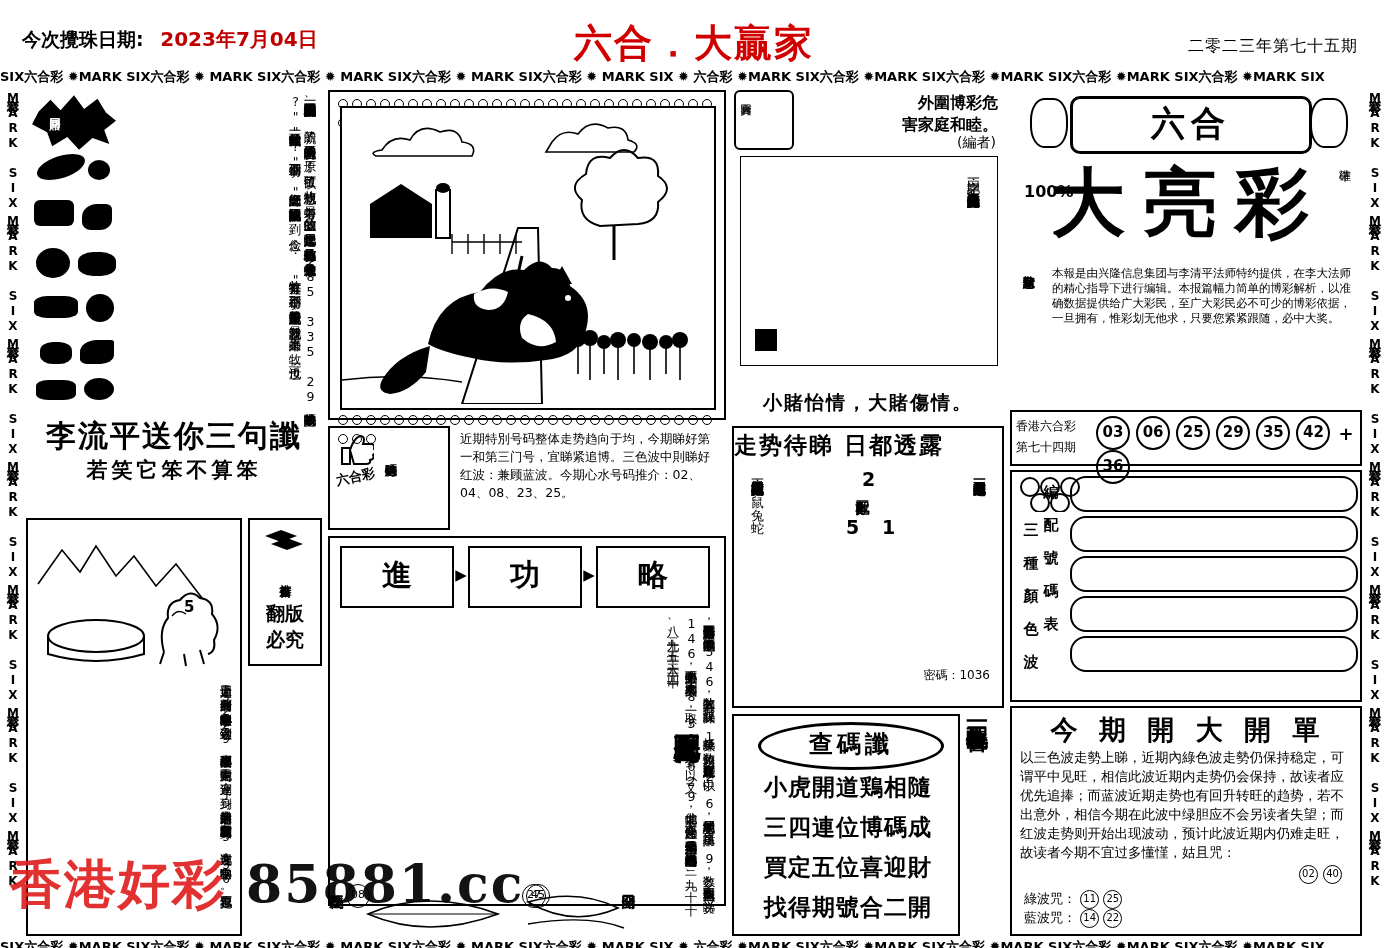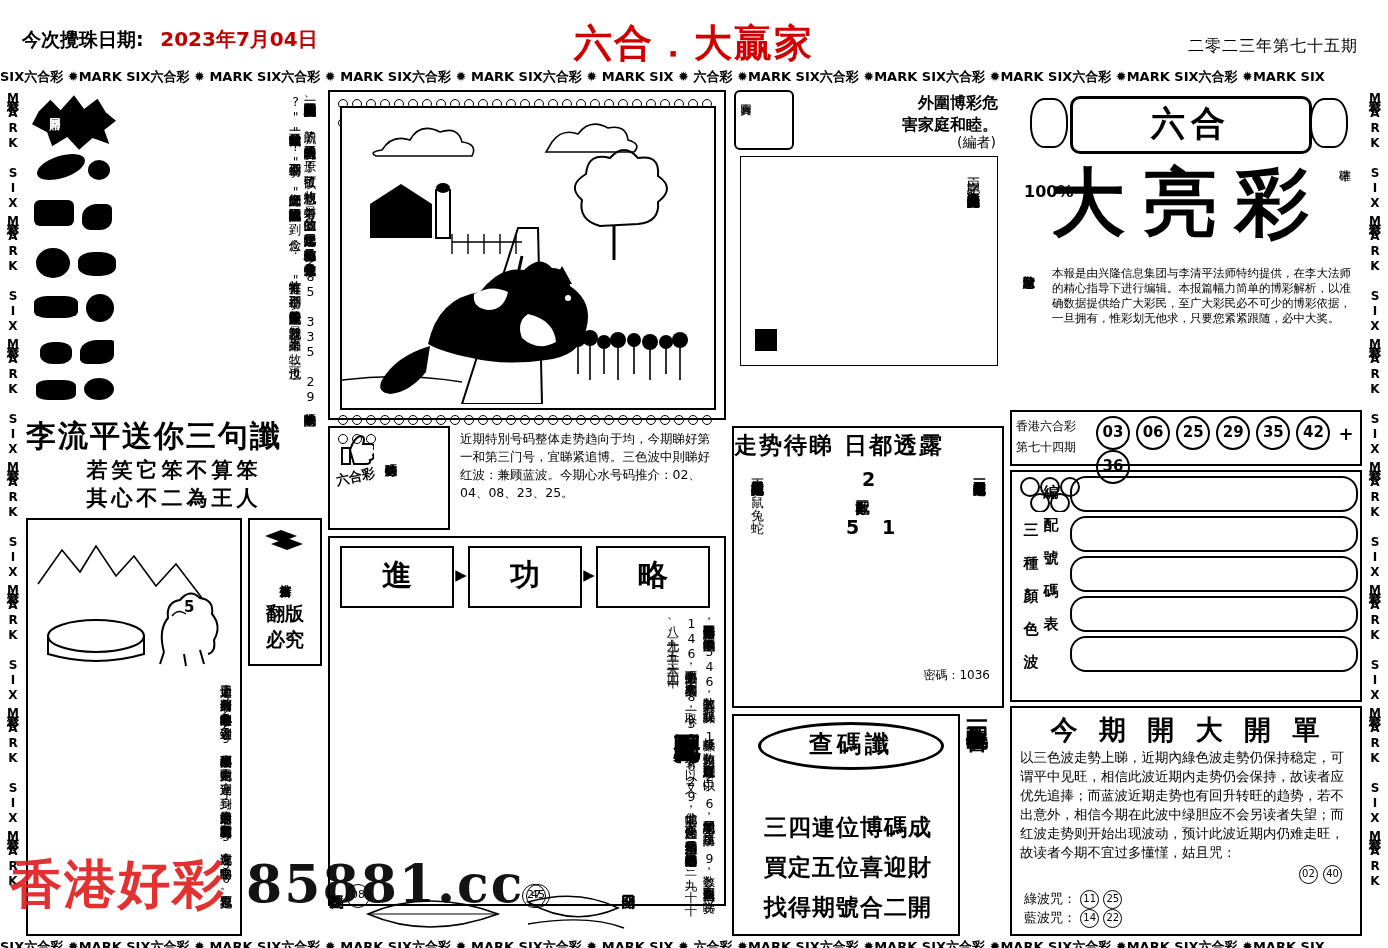--- a/index.html
+++ b/index.html
@@ -82,21 +82,21 @@
 
   
   #today{left:984px;top:616px;width:352px;height:230px;}
   #today .t{position:absolute;left:0;top:4px;width:352px;text-align:center;font-size:27px;font-weight:bold;letter-spacing:6px;}
   #today .p{position:absolute;left:8px;top:40px;width:336px;font-size:13.5px;line-height:19px;}
   #today .f{position:absolute;left:12px;bottom:6px;font-size:13px;line-height:18px;}
   .minib{display:inline-block;width:17px;height:17px;border:1px solid #000;border-radius:50%;font-size:10px;text-align:center;line-height:16px;vertical-align:middle;}
 
   
   #brush{left:0;top:326px;width:296px;height:96px;}
-  #brush .bt{position:absolute;left:0;top:0;width:296px;font-size:30px;font-weight:bold;letter-spacing:2px;font-family:"DejaVu Serif","Liberation Serif",serif;}
+  #brush .bt{position:absolute;left:0;top:0;width:296px;text-align:center;font-size:30px;font-weight:bold;letter-spacing:2px;font-family:"DejaVu Serif","Liberation Serif",serif;}
   #brush .line{position:absolute;left:0;width:296px;text-align:center;font-size:21px;font-weight:bold;letter-spacing:4px;}
 
   
   #thumb{left:302px;top:336px;width:122px;height:104px;}
   #thumb .t1{position:absolute;left:6px;top:40px;font-size:13px;font-weight:bold;transform:rotate(-12deg);}
   #thumb .t2{position:absolute;left:54px;top:26px;font-size:12px;font-weight:bold;line-height:14px;}
   #thumb .hand{position:absolute;left:8px;top:6px;width:36px;height:32px;}
 
   
   #recent{left:430px;top:336px;width:270px;height:104px;font-size:12.5px;line-height:18px;padding:4px;}
@@ -255,20 +255,21 @@
         <div class="toptxt">
           <div>外圍博彩危</div>
           <div>害家庭和睦。</div>
         </div>
       </div>
       <div class="editor">(編者)</div>
       <div class="scroll bd1">
         <div class="vt" style="position:absolute;right:14px;top:14px;height:180px;font-size:13px;line-height:20px">一字記之曰：往向往要邊多識要勢單力薄特達行認定目標莫惱意</div>
         <div style="position:absolute;left:14px;bottom:14px;width:22px;height:22px;background:#000"></div>
       </div>
+      <div class="bot">小賭怡情，大賭傷情。</div>
     </div>
 
     <div class="box" id="logo">
       <div class="lantern" style="left:20px"></div>
       <div class="lantern" style="left:300px"></div>
       <div class="lbl serif">六合</div>
       <div class="pct">100%</div>
       <div class="zh vt">準確</div>
       <div class="big">大亮彩</div>
       <div class="noteh vt" style="top:176px">敬請留意</div>
@@ -342,21 +343,20 @@
       </div>
       <div style="position:absolute;right:18px;bottom:50px">
         <span class="minib">02</span>
         <span class="minib">40</span>
       </div>
     </div>
 
     <div class="box" id="brush">
       <div class="bt">李流平送你三句讖</div>
       <div class="line" style="top:40px">若笑它笨不算笨</div>
-      <div class="line" style="top:68px">其心不二為王人</div>
     </div>
 
     <div class="box bd" id="thumb">
       <div class="hand">
         <svg width="36" height="32" viewBox="0 0 36 32">
           <path d="M4 14 h8 v16 h-8z" fill="none" stroke="#000" stroke-width="2"></path>
           <path d="M12 16 q4 -12 10 -14 q6 0 3 8 h8 q4 0 3 5 q3 3 -1 6 q2 4 -3 5 q1 4 -4 4 h-12z" fill="none" stroke="#000" stroke-width="2"></path>
         </svg>
       </div>
       <div class="t1">六合彩</div>
@@ -415,20 +415,21 @@
       </div>
       <div class="body vt">第三十期香港六合彩子丁巳日开，本期中奖号码应以1546的入奖基数，双头睇好0、单头睇好1较为超数，尾数则看好双尾，中以2、6尾的主功最理想，提防单尾1、9参数，而尾数合双为重点，睇赏146中必有两码上奖，而本期头奖则18取一个，39要一个，以0又29中期尤佳，要注意两码合6为本期入奖号码主动值，由内部透露特选出以下心水号码：三、九、十一、十八、二十九、三十五、三十六、四十二。</div>
     </div>
 
     <div class="box" id="v35">
       <div class="t vt">三五配合見光明</div>
     </div>
 
     <div class="box bd" id="cm">
       <div class="oval">查碼讖</div>
+      <div class="l" style="top:56px">小虎開道鶏相隨</div>
       <div class="l" style="top:96px">三四連位博碼成</div>
       <div class="l" style="top:136px">買定五位喜迎財</div>
       <div class="l" style="top:176px">找得期號合二開</div>
     </div>
 
     <div class="box" id="v31">
       <div class="t vt">配合三一善曉生</div>
     </div>
 
     <div class="box" id="chart">

